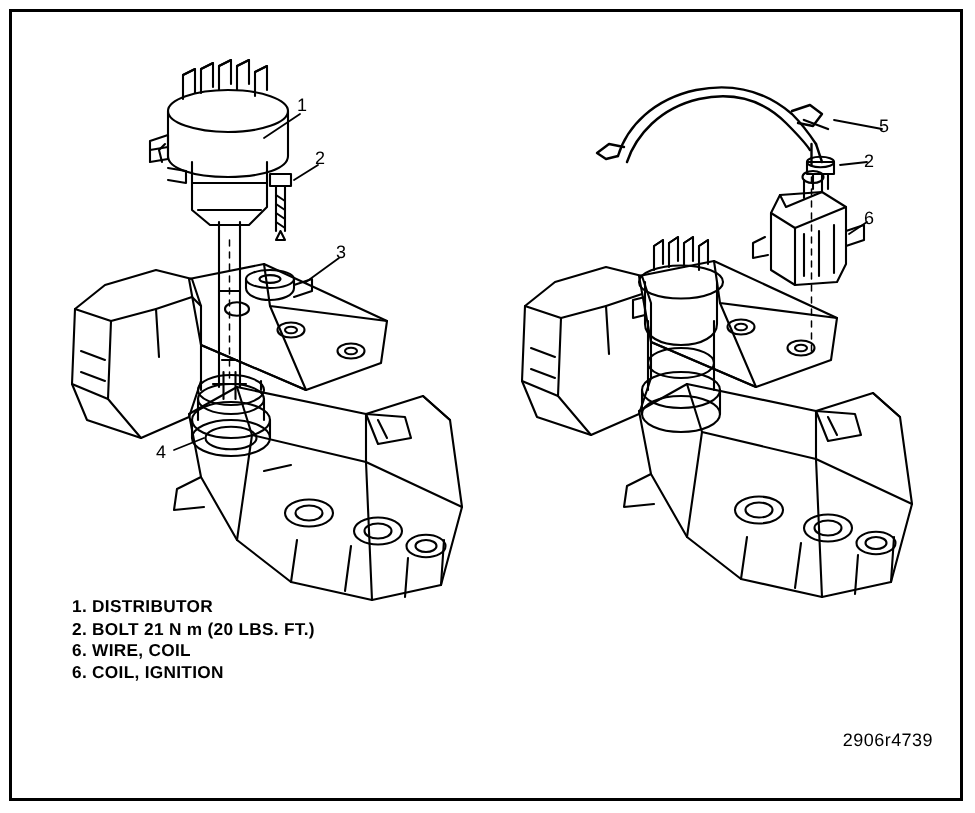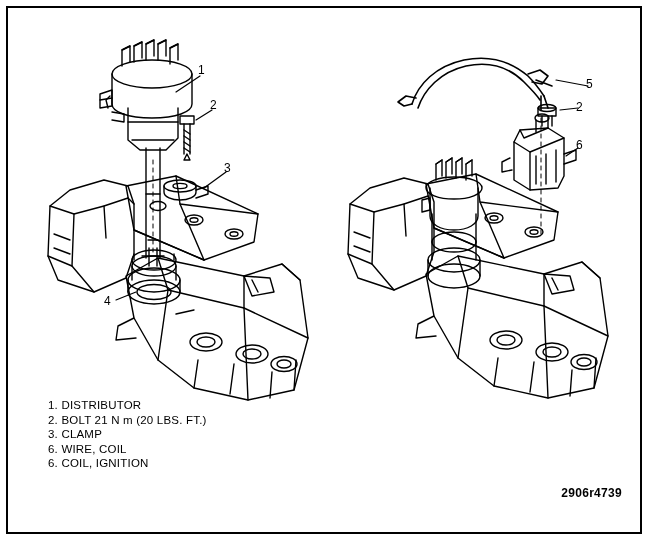--- a/index.html
+++ b/index.html
@@ -45,27 +45,28 @@
     left: 48px;
     top: 398px;
     width: 300px;
   }
   .legend-item {
     font-size: 11.5px;
     line-height: 14.5px;
     color: #000000;
     white-space: nowrap;
     letter-spacing: 0.2px;
+    font-weight: bold;
   }
   .fig-code {
     position: absolute;
     right: 28px;
     bottom: 42px;
     font-size: 12px;
-    font-weight: bold;
+    font-weight: normal;
     color: #000000;
     letter-spacing: 0.3px;
   }
   .callout {
     position: absolute;
     font-size: 12px;
     color: #000000;
     font-weight: normal;
   }
 </style>
@@ -298,19 +299,18 @@
     <div class="callout" style="left:96px; top:286px;">4</div>
 
     <div class="callout" style="left:578px; top:69px;">5</div>
     <div class="callout" style="left:568px; top:92px;">2</div>
     <div class="callout" style="left:568px; top:130px;">6</div>
   </div>
 
   <div class="legend">
     <div class="legend-item">1. DISTRIBUTOR</div>
     <div class="legend-item">2. BOLT 21 N m (20 LBS. FT.)</div>
-    <div class="legend-item">3. CLAMP</div>
     <div class="legend-item">6. WIRE, COIL</div>
     <div class="legend-item">6. COIL, IGNITION</div>
   </div>
 
   <div class="fig-code">2906r4739</div>
 </div>
 
 </body></html>

